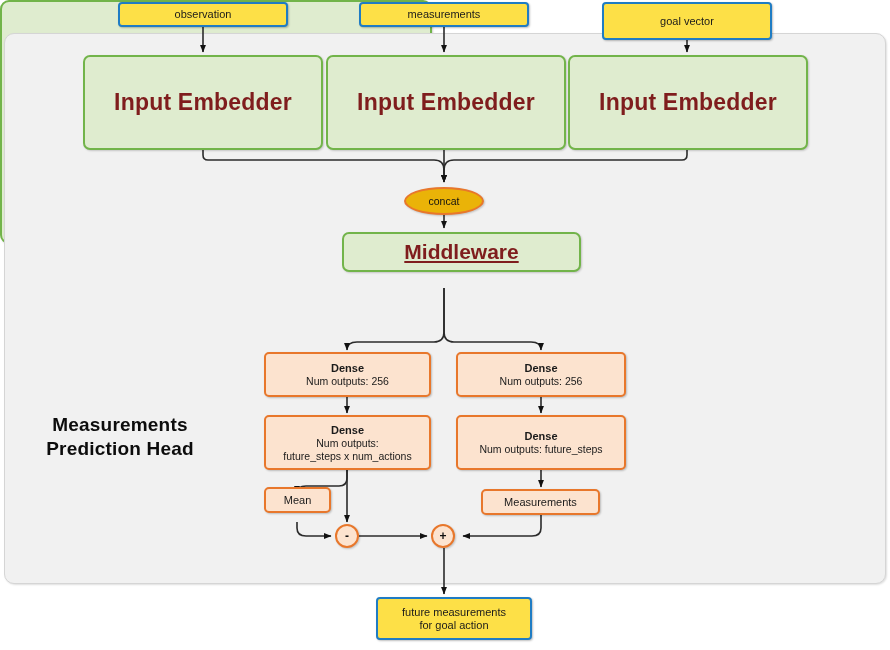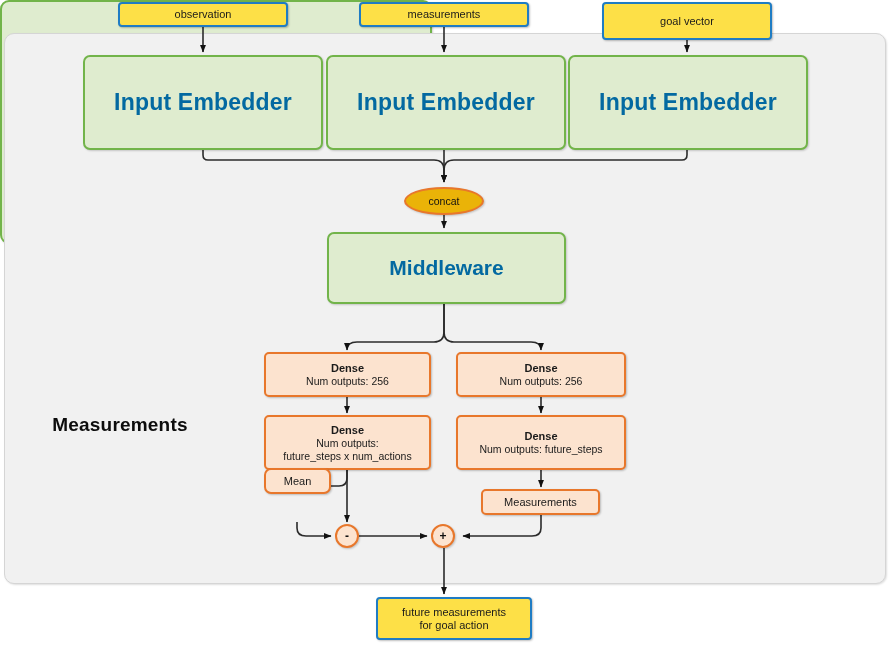--- a/index.html
+++ b/index.html
@@ -17,21 +17,21 @@
   }
 
   .io-box{
     background:#fde047;border:2px solid #1f7cc4;border-radius:4px;
     color:#1a1a1a;font-size:11px;line-height:13px;
     box-shadow:1px 1px 2px rgba(0,0,0,.25);
   }
 
   .green-box{
     background:#dfeccf;border:2px solid #72b44a;border-radius:7px;
-    color:#0369a1;box-shadow:1px 1px 2px rgba(0,0,0,.18);
+    color:#7f1d1d;box-shadow:1px 1px 2px rgba(0,0,0,.18);
   }
   .green-box.big-label{font-size:23px;font-weight:bold;letter-spacing:.2px;}
   .green-box.mid-label{font-size:21px;font-weight:bold;}
 
   .head-panel{
     background:#dfeccf;border:2px solid #72b44a;border-radius:9px;
     box-shadow:1px 1px 2px rgba(0,0,0,.18);
   }
 
   .orange-box{
@@ -68,20 +68,21 @@
 <body>
 
 <div id="stage">
 
   <div class="outer-panel"></div>
 
   <div class="head-panel" style="left:230px;top:322px;width:428px;height:240px;"></div>
 
   <div class="head-title" style="left:18px;top:413px;width:204px;">
     <span>Measurements</span><br>
+    <span>Prediction Head</span>
   </div>
 
   <svg class="wires">
     <defs>
       <marker id="ar" markerWidth="9" markerHeight="9" refX="7.4" refY="3.6" orient="auto" markerUnits="userSpaceOnUse">
         <path d="M0,0.5 L8,3.6 L0,6.7 z" class="wire-arrow"></path>
       </marker>
     </defs>
 
     <path class="wire" d="M203,26 L203,52" marker-end="url(#ar)"></path>
@@ -133,36 +134,36 @@
     <span>Input Embedder</span>
   </div>
   <div class="node green-box big-label" style="left:568px;top:55px;width:240px;height:95px;">
     <span>Input Embedder</span>
   </div>
 
   <div class="node concat-ellipse" style="left:404px;top:187px;width:80px;height:28px;">
     <span>concat</span>
   </div>
 
-  <div class="node green-box mid-label" style="left:327px;top:232px;width:239px;height:72px;">
+  <div class="node green-box mid-label" style="left:342px;top:232px;width:239px;height:40px;text-decoration:underline;">
     <span>Middleware</span>
   </div>
 
   <div class="node orange-box" style="left:264px;top:352px;width:167px;height:45px;">
     <span class="t">Dense</span>
     <span class="s">Num outputs: 256</span>
   </div>
 
   <div class="node orange-box" style="left:264px;top:415px;width:167px;height:55px;">
     <span class="t">Dense</span>
     <span class="s">Num outputs:</span>
     <span class="s">future_steps x num_actions</span>
   </div>
 
-  <div class="node orange-box" style="left:264px;top:468px;width:67px;height:26px;border-radius:7px;">
+  <div class="node orange-box" style="left:264px;top:487px;width:67px;height:26px;">
     <span class="t" style="font-weight:normal;font-size:11px;">Mean</span>
   </div>
 
   <div class="node op-circle" style="left:335px;top:524px;width:24px;height:24px;">
     <span>-</span>
   </div>
 
   <div class="node orange-box" style="left:456px;top:352px;width:170px;height:45px;">
     <span class="t">Dense</span>
     <span class="s">Num outputs: 256</span>

